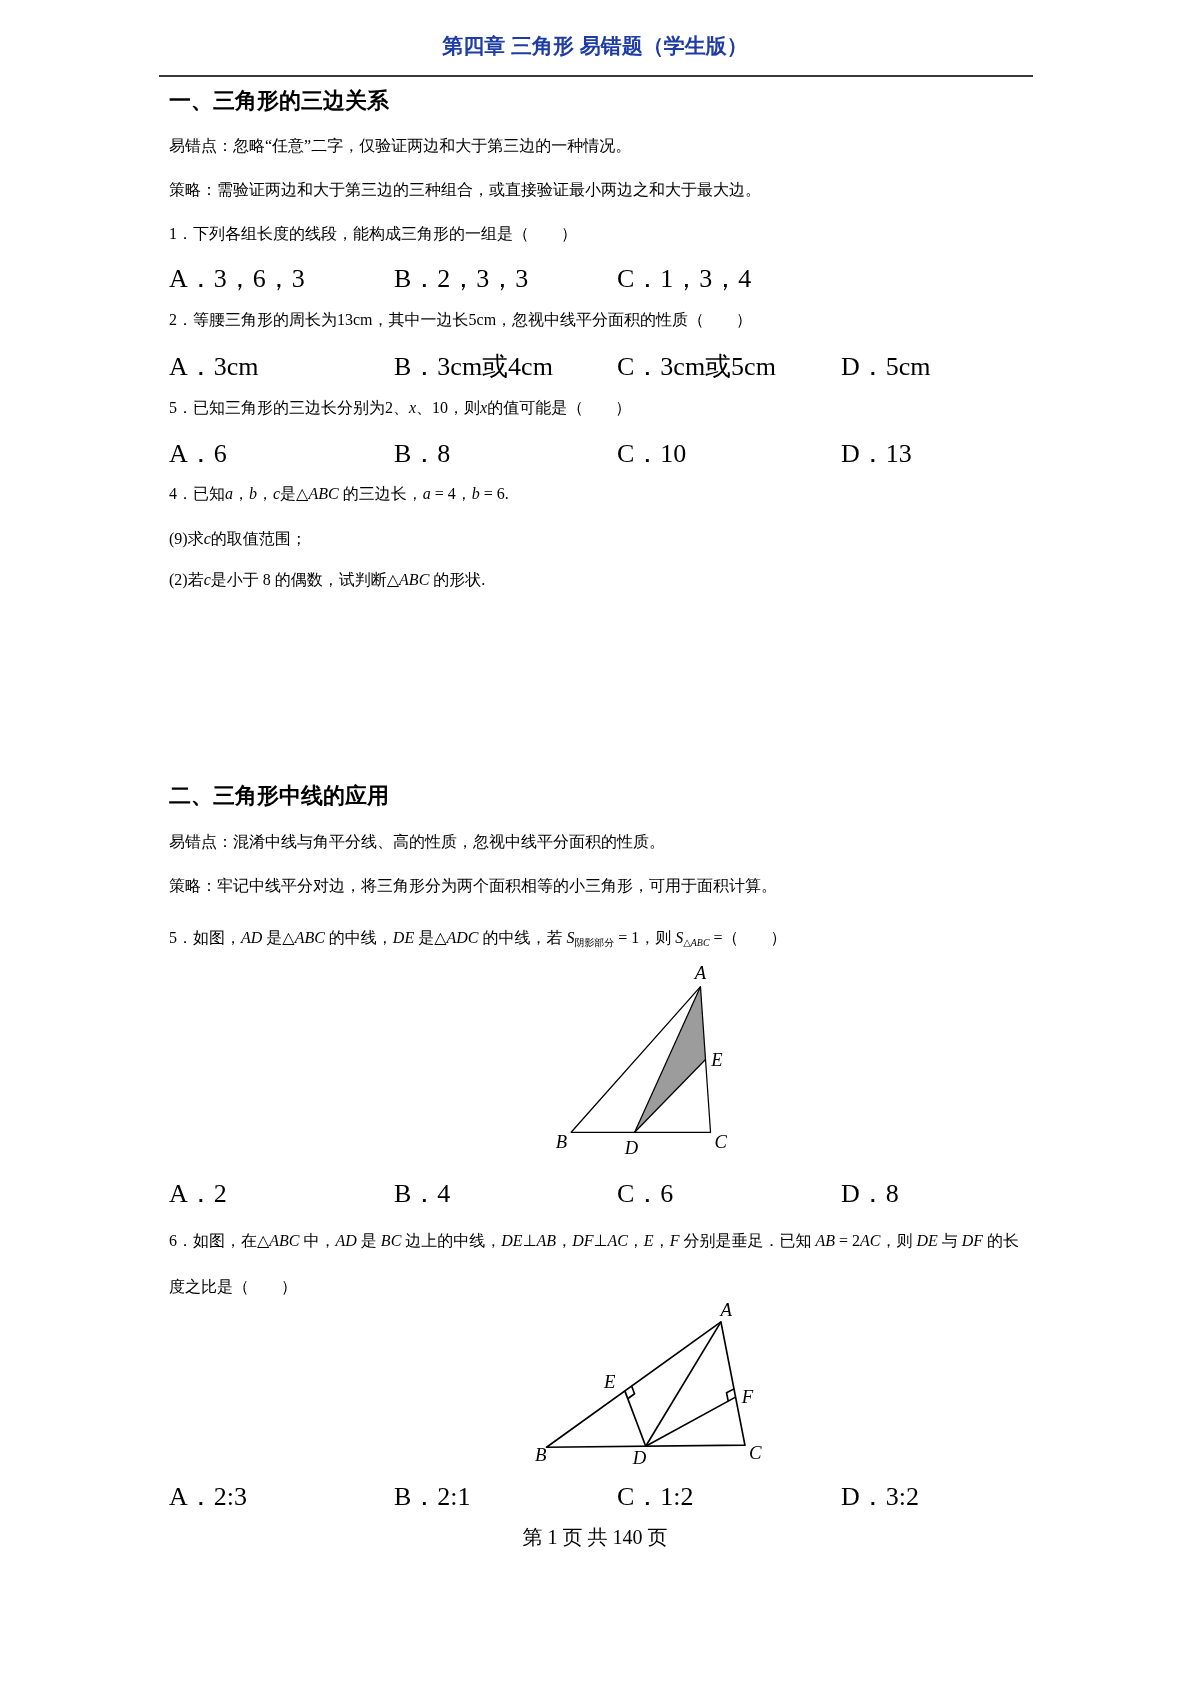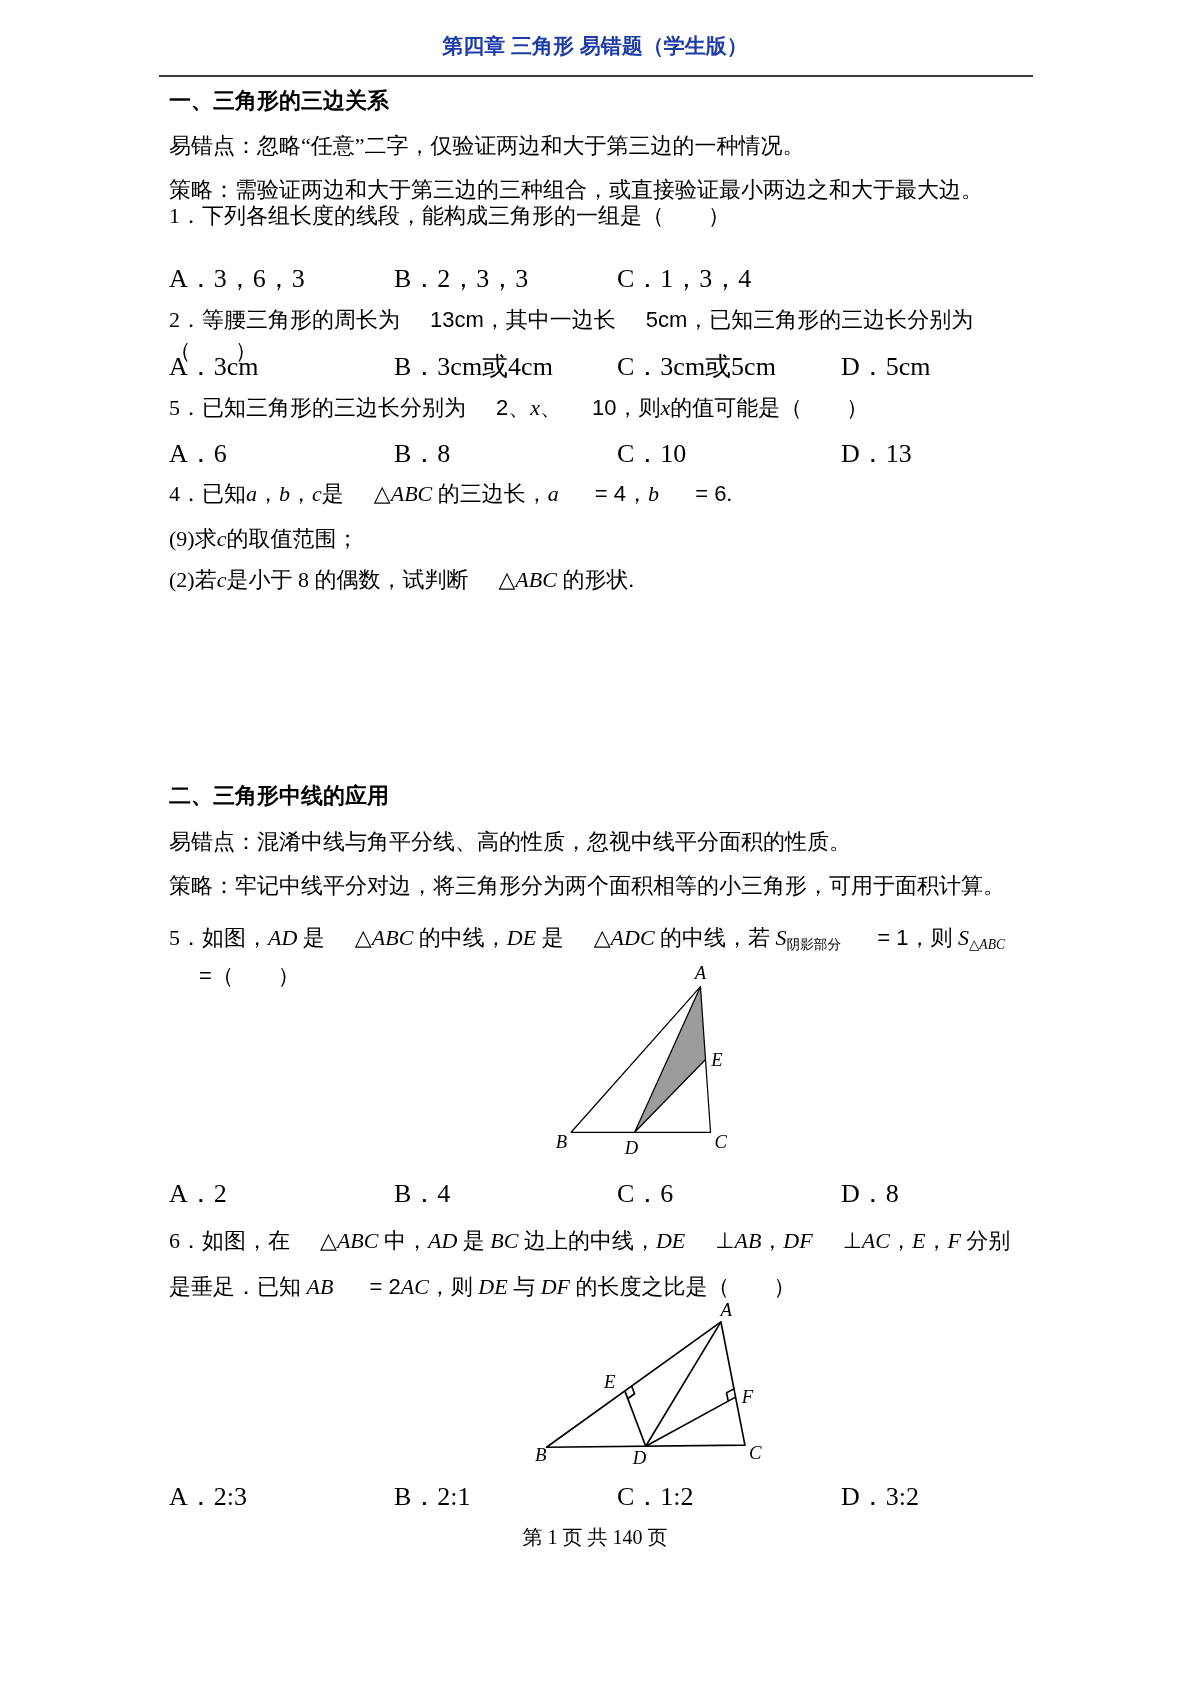--- a/index.html
+++ b/index.html
@@ -4,61 +4,61 @@
 <style>
   * { margin:0; padding:0; box-sizing:border-box; }
   html,body { background:#ffffff; }
   .page {
     position:relative; width:1012px; height:1682px; margin:0 auto;
     background:#ffffff; color:#000;
     font-family:"Liberation Serif","DejaVu Serif",serif;
     overflow:hidden;
   }
   .abs { position:absolute; left:80px; right:72px; }
-  .body-text { font-size:22px; line-height:31px; }
+  .body-text { font-size:16px; line-height:31px; }
   .wrap2 { line-height:46px; }
   .heading { font-family:"Liberation Sans","DejaVu Sans",sans-serif; font-weight:700; font-size:22px; }
   .title {
     position:absolute; left:0; right:0; text-align:center;
     font-family:"Liberation Sans","DejaVu Sans",sans-serif;
     font-weight:700; font-size:21px; color:var(--title-blue,#1d3ca6);
   }
   .divider { position:absolute; left:70px; right:68px; height:0; border-top:2px solid #3a3a3a; }
   .options { display:grid; grid-template-columns:225px 223px 224px auto; font-size:26px; }
   .options span { white-space:nowrap; }
   .it { font-style:italic; }
-  .rm { font-family:Liberation Sans, sans-serif;margin-left:30px; }
+  .rm { font-family:Liberation Serif, serif; }
   .sub { font-size:0.62em; vertical-align:-0.28em; }
   .fig { position:absolute; }
   .fig svg { display:block; }
   .ln { fill:none; stroke:#000; stroke-width:1.6; stroke-linejoin:round; }
   .shade { fill:var(--shade-gray,#9c9c9c); stroke:none; }
   svg text { font-family:"Liberation Serif","DejaVu Serif",serif; font-style:italic; fill:#000; }
   .footer { position:absolute; left:0; right:0; text-align:center; font-size:20px; }
 </style>
 </head>
 <body>
 
 <div class="page">
 
   <div class="title" style="top:32px;">第四章 三角形 易错题（学生版）</div>
   <div class="divider" style="top:75px;"></div>
 
   <div class="abs heading" style="top:86px;">一、三角形的三边关系</div>
   <div class="abs body-text" style="top:130px;">易错点：忽略“任意”二字，仅验证两边和大于第三边的一种情况。</div>
   <div class="abs body-text" style="top:174px;">策略：需验证两边和大于第三边的三种组合，或直接验证最小两边之和大于最大边。</div>
 
-  <div class="abs body-text" style="top:200px;"><span>1．下列各组长度的线段，能构成三角形的一组是（　　）</span></div>
+  <div class="abs body-text" style="top:218px;"><span>1．下列各组长度的线段，能构成三角形的一组是（　　）</span></div>
   <div class="abs options" style="top:261px;">
     <span>A．3，6，3</span>
     <span>B．2，3，3</span>
     <span>C．1，3，4</span>
   </div>
 
-  <div class="abs body-text" style="top:304px;"><span>2．等腰三角形的周长为</span><span class="rm">13cm</span><span>，其中一边长</span><span class="rm">5cm</span><span>，已知三角形的三边长分别为（　　）</span></div>
+  <div class="abs body-text" style="top:304px;"><span>2．等腰三角形的周长为</span><span class="rm">13cm</span><span>，其中一边长</span><span class="rm">5cm</span><span>，忽视中线平分面积的性质（　　）</span></div>
   <div class="abs options" style="top:349px;">
     <span>A．3cm</span>
     <span>B．3cm或4cm</span>
     <span>C．3cm或5cm</span>
     <span>D．5cm</span>
   </div>
 
   <div class="abs body-text" style="top:392px;"><span>5．已知三角形的三边长分别为</span><span class="rm">2</span><span>、</span><span class="it">x</span><span>、</span><span class="rm">10</span><span>，则</span><span class="it">x</span><span>的值可能是（　　）</span></div>
   <div class="abs options" style="top:436px;">
     <span>A．6</span>

